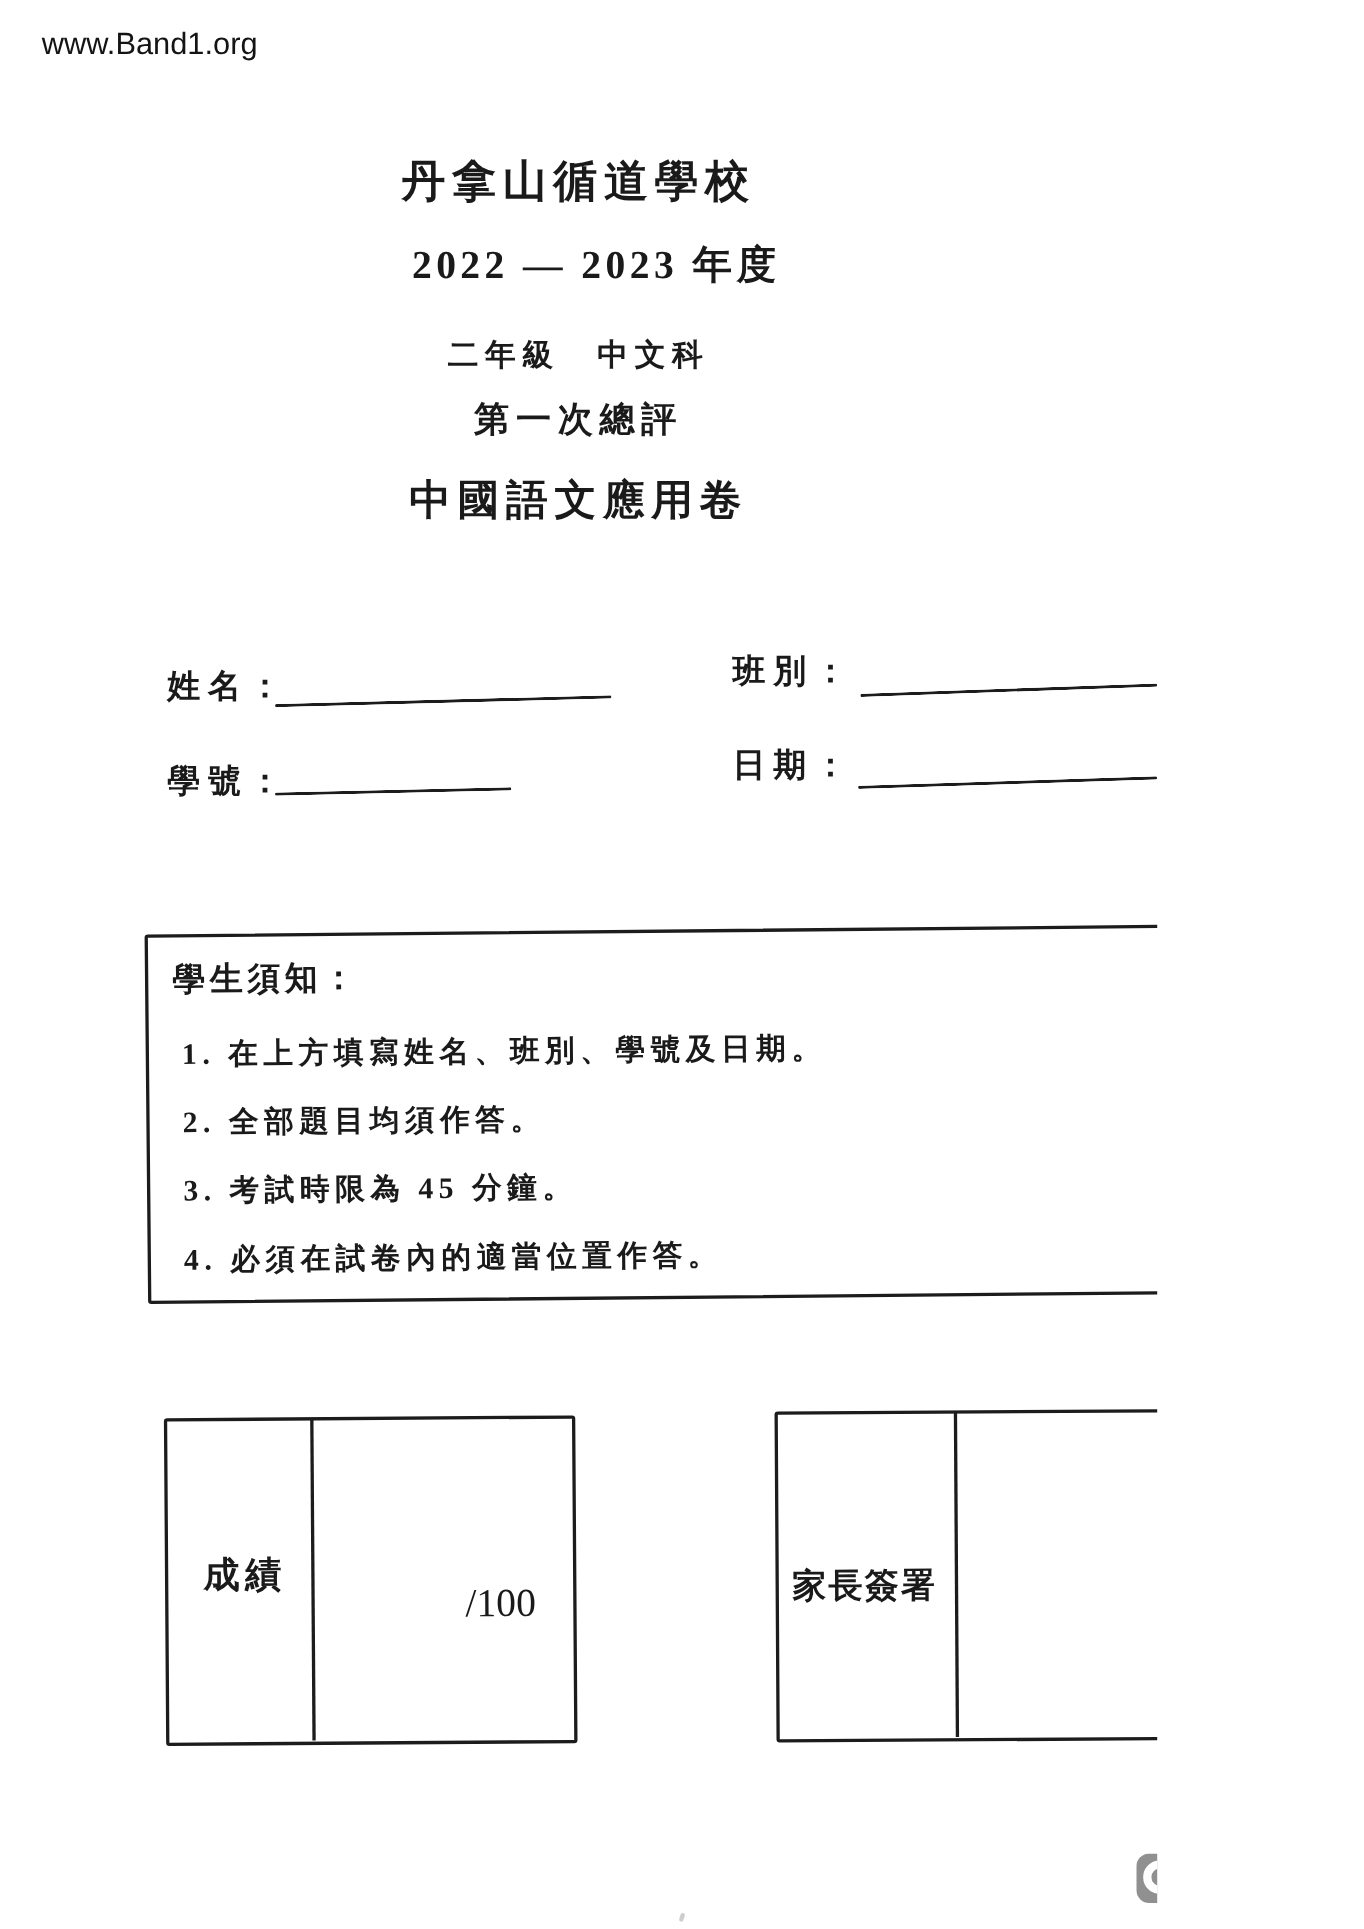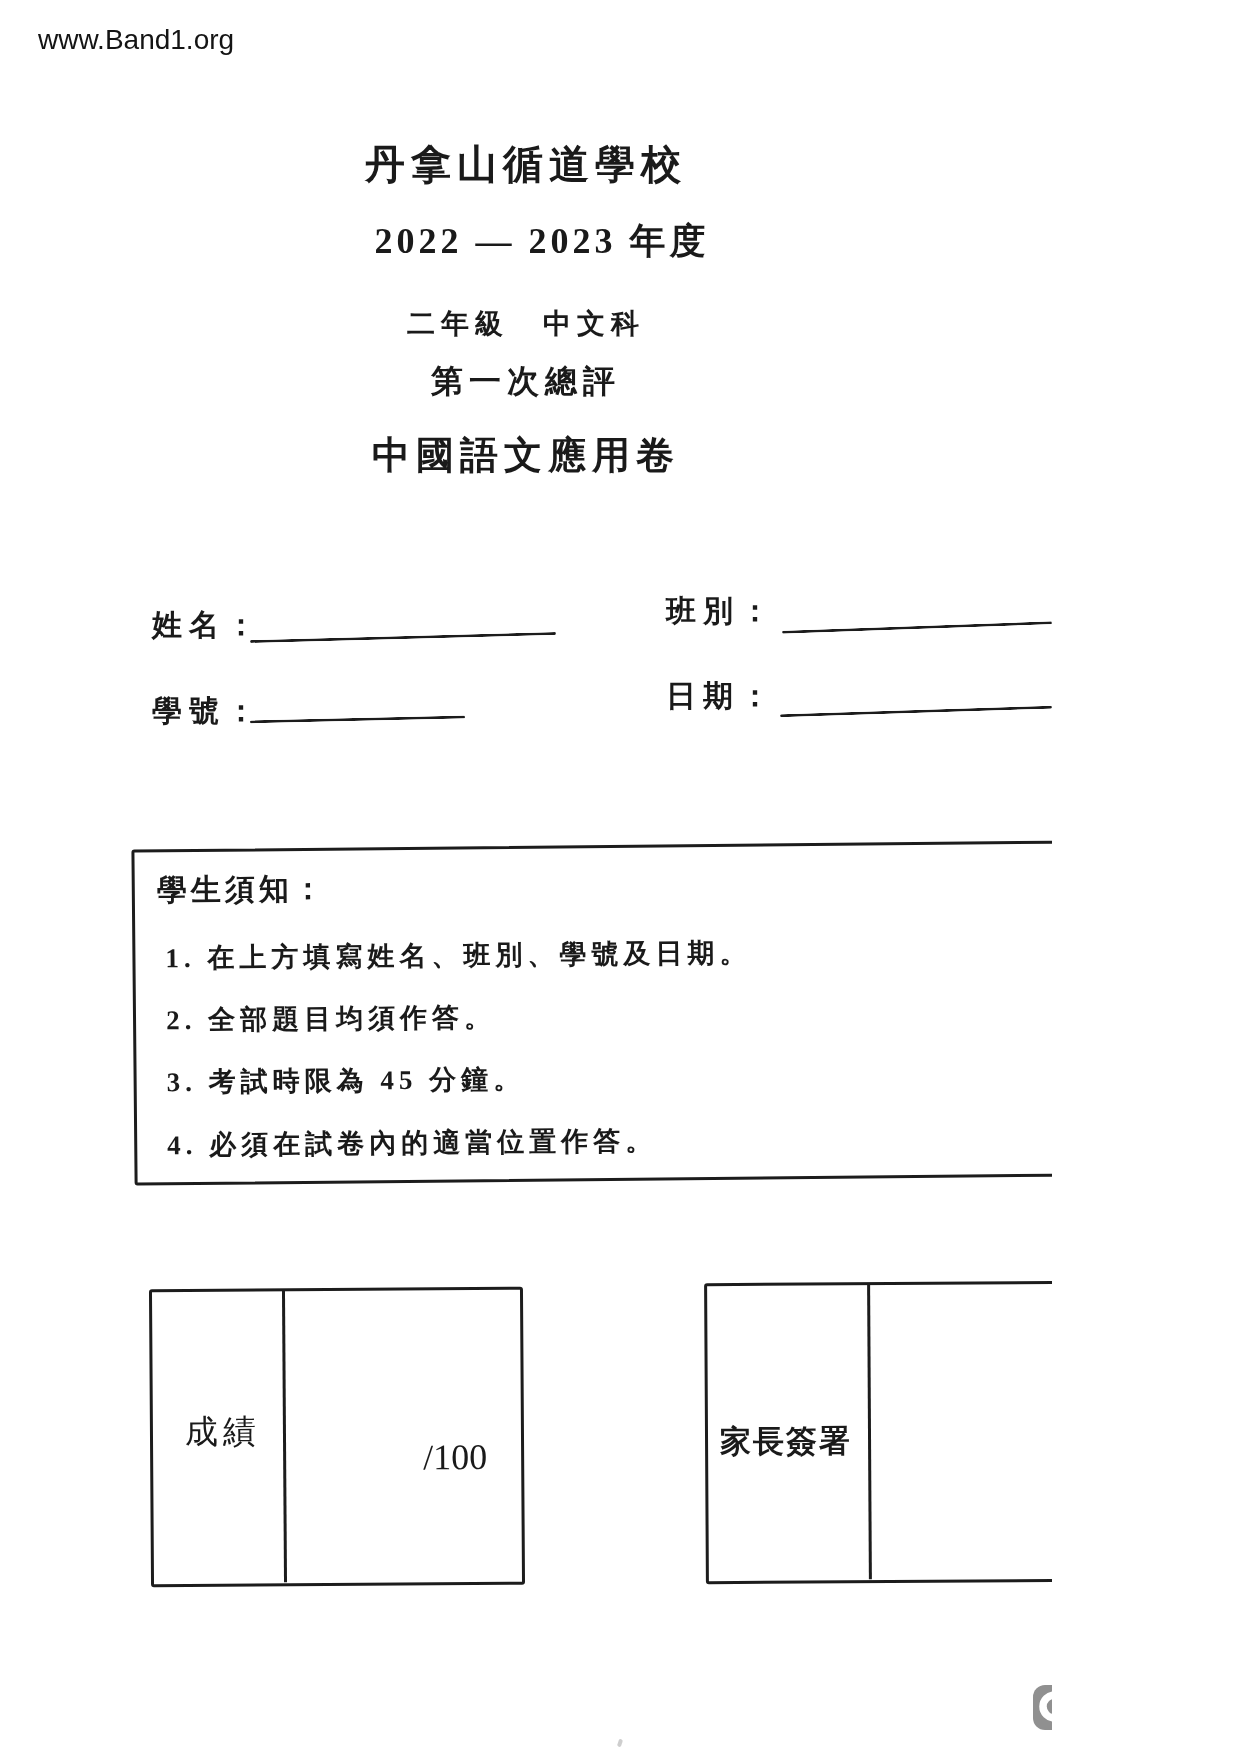--- a/index.html
+++ b/index.html
@@ -84,21 +84,21 @@
     border-radius:3px;
     transform:rotate(-0.4deg);
   }
   .score-divider{
     left:130px; top:-1px;
     width:0; height:292px;
     border-left:3px solid #1c1c1c;
   }
   .score-label{
     left:32px; top:118px;
-    font-weight:400; font-size:33px;
+    font-weight:700; font-size:33px;
     letter-spacing:5px;
   }
   .score-total{
     left:270px; top:146px;
     font-weight:400; font-size:36px;
     font-style:normal;
   }
   .sign-box{
     left:705px; top:1282px;
     width:380px; height:295px;

